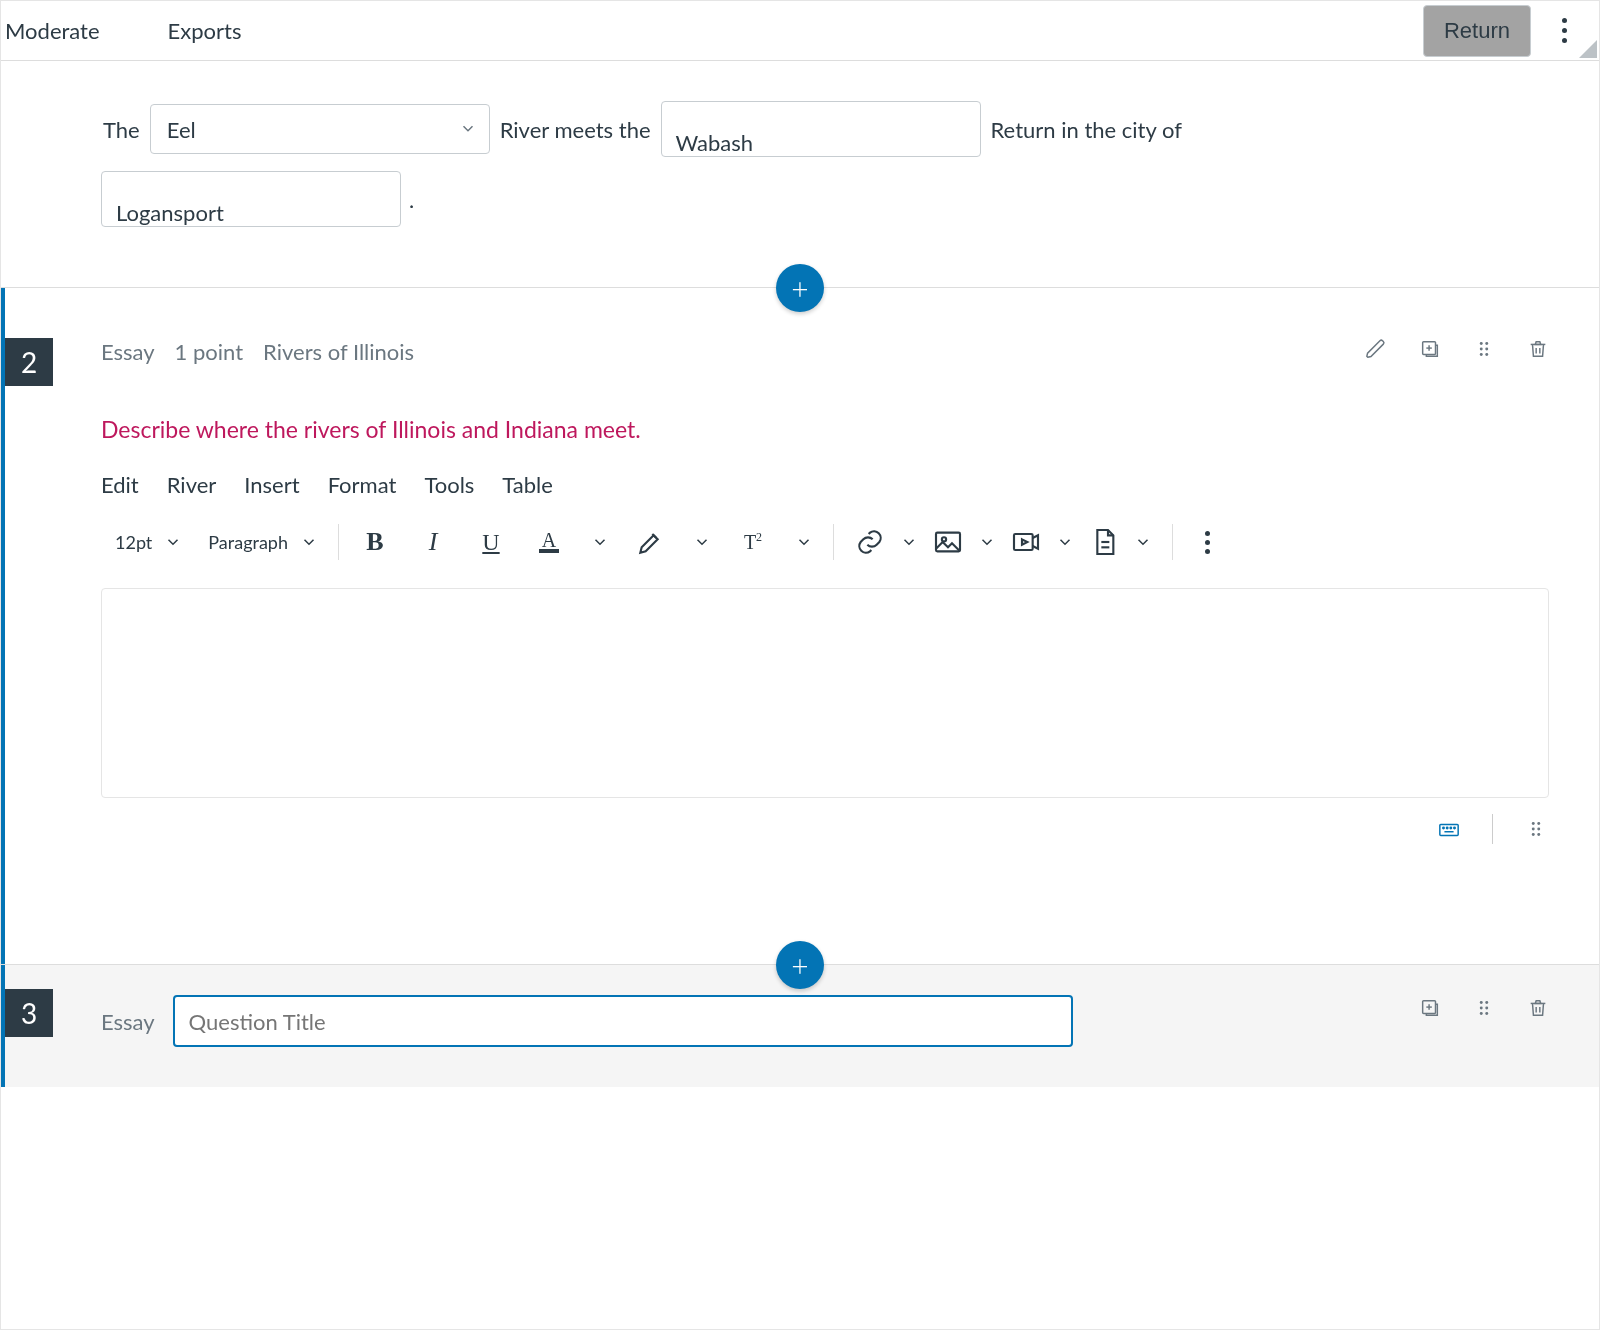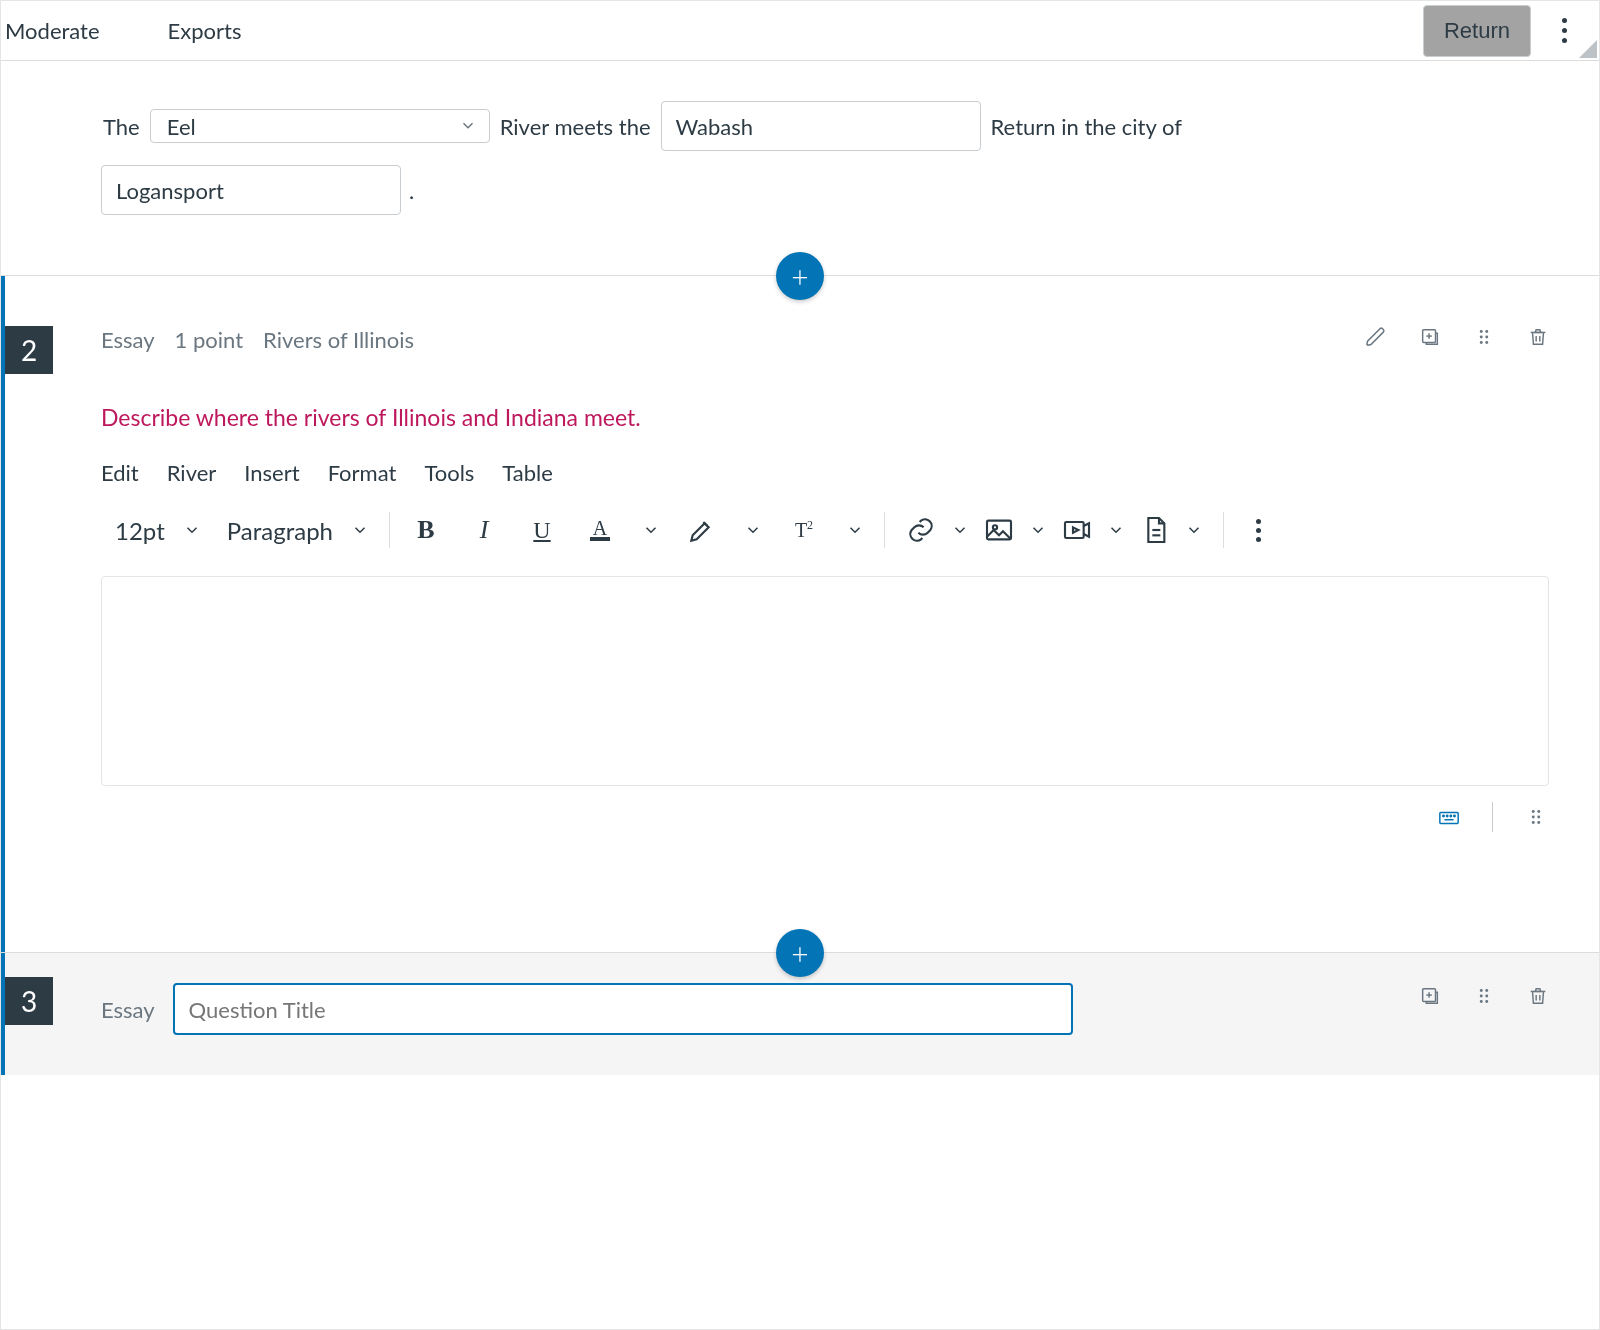--- a/index.html
+++ b/index.html
@@ -59,48 +59,48 @@
     width:48px; height:48px; border-radius:50%;
     background:#0374B5; color:#fff; display:flex; align-items:center; justify-content:center;
     font-size:30px; font-weight:300; cursor:pointer;
     box-shadow: 0 2px 4px rgba(0,0,0,0.2);
   }
   
   .sentence-row { display:flex; align-items:center; flex-wrap:wrap; gap:10px 8px; font-size:22px;}
   .sentence-row .txt { padding: 6px 2px;}
   .blank-select {
     border:1px solid #C7CDD1; border-radius:4px;
-    height:34px; min-width:340px; position:relative;
+    height:50px; min-width:340px; position:relative;
     display:flex; align-items:center; padding: 0 40px 0 16px;
     font-size:22px; color:#2D3B45; background:#fff;
   }
   .blank-select .chev { position:absolute; right:12px; top:50%; transform:translateY(-50%);}
   .blank-input {
     border:1px solid #C7CDD1; border-radius:4px; background:#fff;
-    height:50px; min-width:320px; padding:0 14px; font-size:22px; color:#2D3B45;
-    display:flex; align-items:center;
+    height:56px; min-width:320px; padding:0 14px; font-size:22px; color:#2D3B45;
+    display:flex; align-items:flex-end;
   }
   
   .q2-header { display:flex; align-items:center; gap:20px; color:#6B7780; font-size:22px;}
   .q2-prompt { font-size:23px; color:#be185d; margin: 50px 0 28px; }
   .icon-row { position:absolute; right:48px; top:48px; display:flex; gap:28px; align-items:center;}
   .icon-row.q3icons { top:30px; }
   .small-icon { width:26px; height:26px; display:flex; align-items:center; justify-content:center; color:#6B7780; cursor:pointer;}
   .small-icon svg { width:22px; height:22px; }
   .small-kebab { display:flex; flex-direction:column; gap:4px; align-items:center; }
   
   .rce-menubar { display:flex; gap:28px; font-size:22px; color:#2D3B45; margin-bottom:0px;}
   .rce-menubar span { cursor:pointer; }
   .rce-toolbar {
     display:flex; align-items:center; gap:0px; margin-top:20px;
     height:48px;
   }
   .tool-group { display:flex; align-items:center; gap:8px; padding:0 14px; height:40px; }
   .sep { width:1px; height:36px; background:#ddd; margin:0 6px;}
-  .rce-toolbar .lbl { font-size:24px; color:#2D3B45; cursor:pointer; display:flex; align-items:center; gap:18px;}
+  .rce-toolbar .lbl { font-size:18px; color:#2D3B45; cursor:pointer; display:flex; align-items:center; gap:12px;}
   .rce-toolbar .btn { width:32px; height:32px; display:flex; align-items:center; justify-content:center; cursor:pointer;}
   .rce-area {
     border:1px solid #E5E5E5; border-radius:4px;
     width: 100%; height: 210px; margin-top:22px; background:#fff;
   }
   .rce-status { display:flex; justify-content:flex-end; align-items:center; gap:30px; margin-top:16px; color:#0374B5;}
   .chev-svg { width:18px; height:18px; }
   
   .q3-row { display:flex; align-items:center; gap:18px;}
   .q3-title-input {

